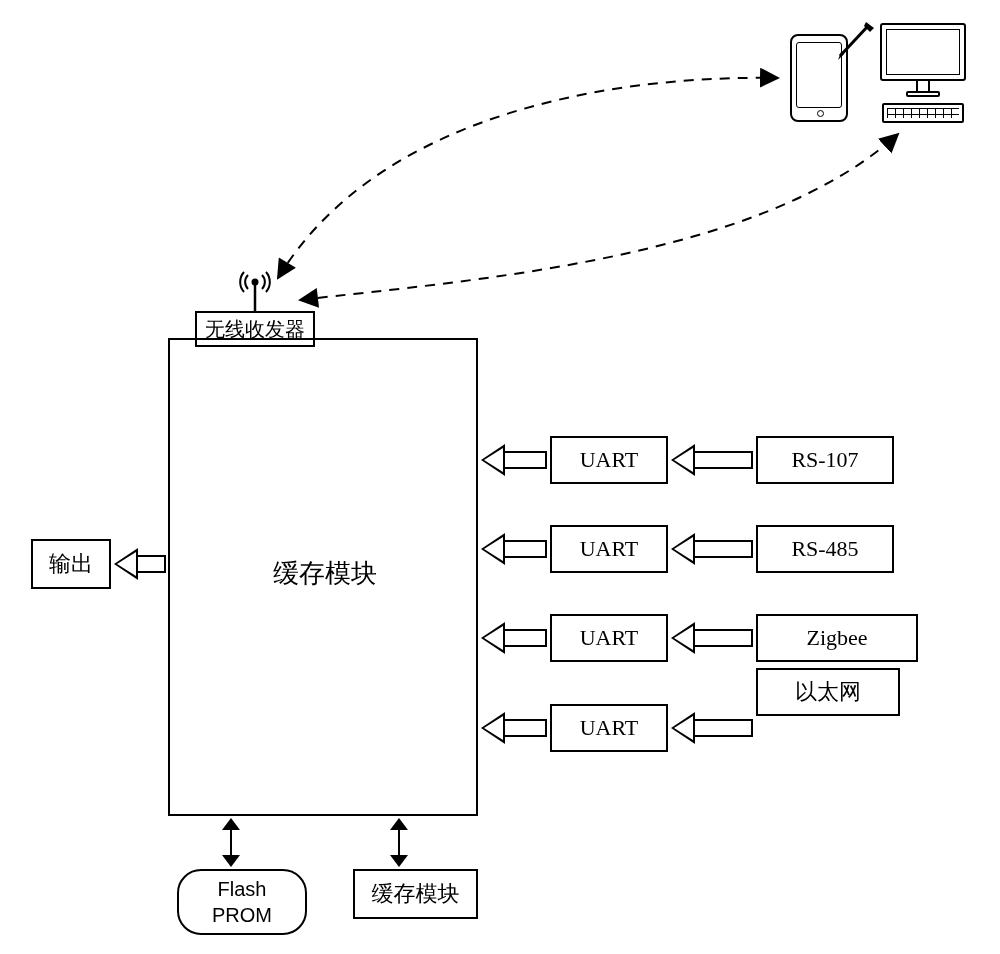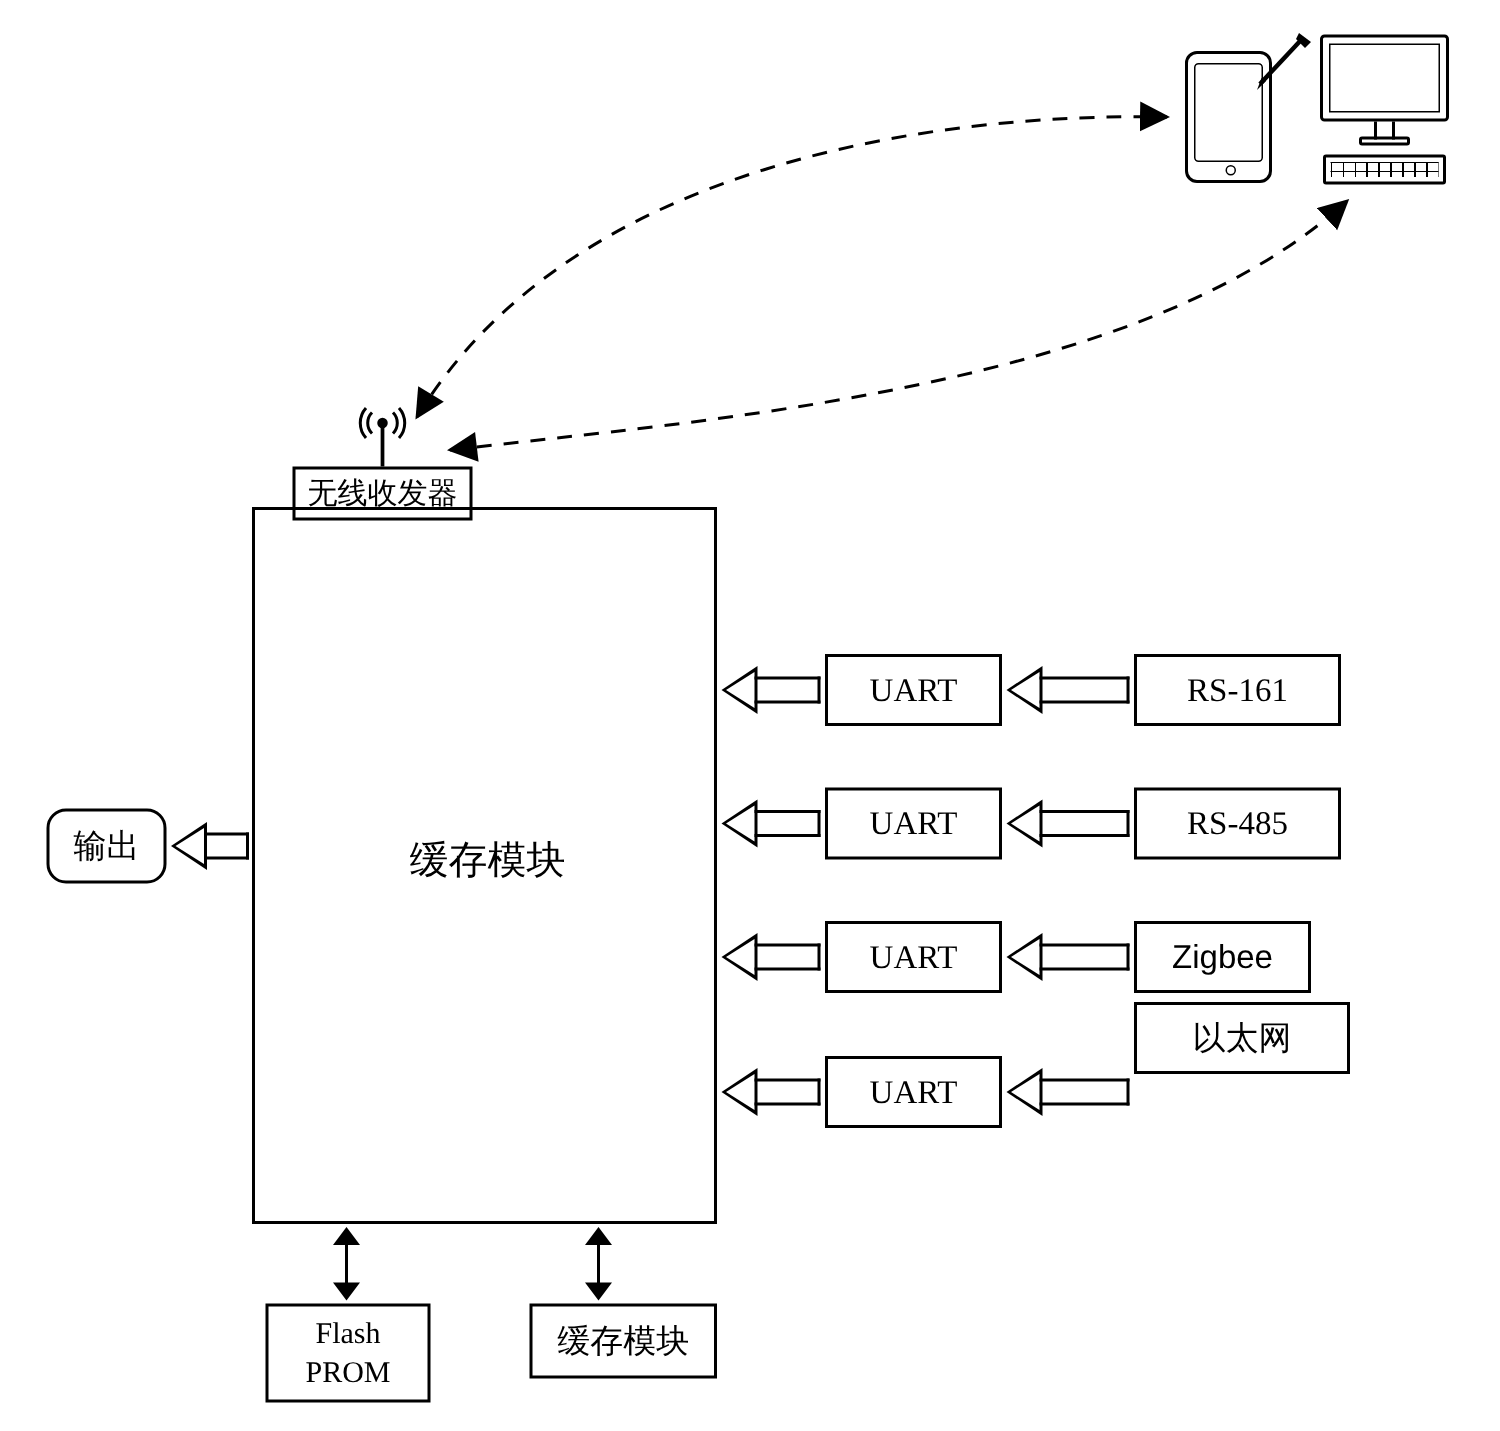--- a/index.html
+++ b/index.html
@@ -45,41 +45,42 @@
   
   .antenna {
     position: absolute;
     left: 238px; top: 270px;
     width: 34px; height: 44px;
   }
 
   
   .output {
     left: 31px; top: 539px;
-    width: 80px; height: 50px; border-radius: 13px;
+    width: 80px; height: 50px;
   }
 
   
   .uart1 { left: 550px; top: 436px; width: 118px; height: 48px; font-family: "Times New Roman", serif; }
   .uart2 { left: 550px; top: 525px; width: 118px; height: 48px; font-family: "Times New Roman", serif; }
   .uart3 { left: 550px; top: 614px; width: 118px; height: 48px; font-family: "Times New Roman", serif; }
   .uart4 { left: 550px; top: 704px; width: 118px; height: 48px; font-family: "Times New Roman", serif; }
 
   
   .rs232   { left: 756px; top: 436px; width: 138px; height: 48px; font-family: "Times New Roman", serif; }
   .rs485   { left: 756px; top: 525px; width: 138px; height: 48px; font-family: Liberation Serif, serif; }
-  .zigbee  { left: 756px; top: 614px; width: 118px; height: 48px; font-family: Liberation Sans, sans-serif; }
+  .zigbee  { left: 756px; top: 614px; width: 162px; height: 48px; font-family: Liberation Serif, serif; }
   .ethernet{ left: 756px; top: 668px; width: 144px; height: 48px; }
 
   
   .flash {
     left: 177px; top: 869px;
-    width: 110px; height: 66px;
-    font-family: Liberation Serif, serif;
+    width: 130px; height: 66px;
+    font-family: Liberation Sans, sans-serif;
     font-size: 20px;
+    border-radius: 24px;
   }
   .cache {
     left: 337px; top: 869px;
     width: 125px; height: 50px; margin-left: 16px;
   }
 
   
   .block-arrow-left {
     position: absolute;
     height: 26px;
@@ -277,21 +278,21 @@
   <span>UART</span>
 </div>
 <div class="box uart3">
   <span>UART</span>
 </div>
 <div class="box uart4">
   <span>UART</span>
 </div>
 
 <div class="box rs232">
-  <span>RS-161</span>
+  <span>RS-107</span>
 </div>
 <div class="box rs485">
   <span>RS-485</span>
 </div>
 <div class="box zigbee">
   <span>Zigbee</span>
 </div>
 <div class="box ethernet">
   <span>以太网</span>
 </div>

